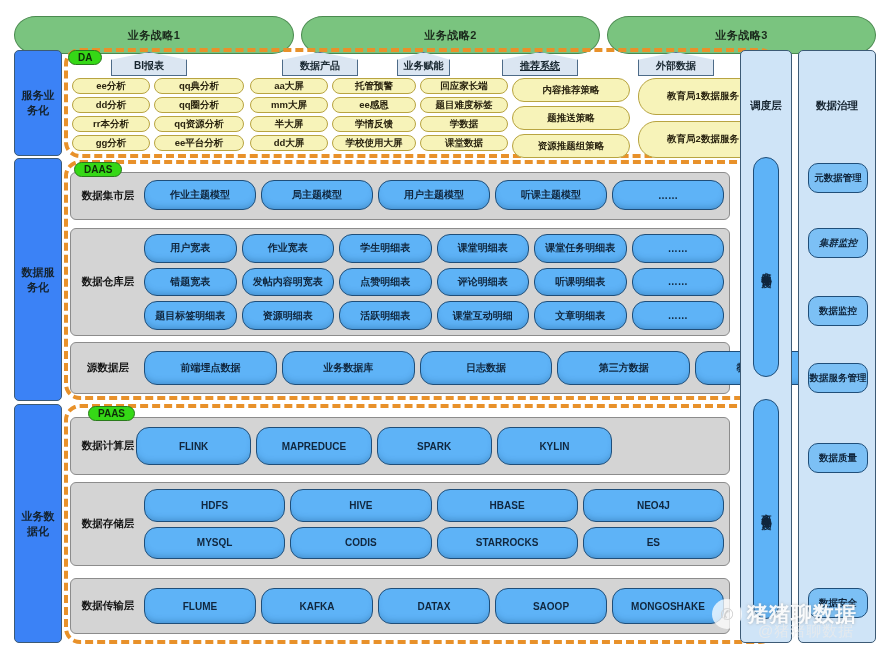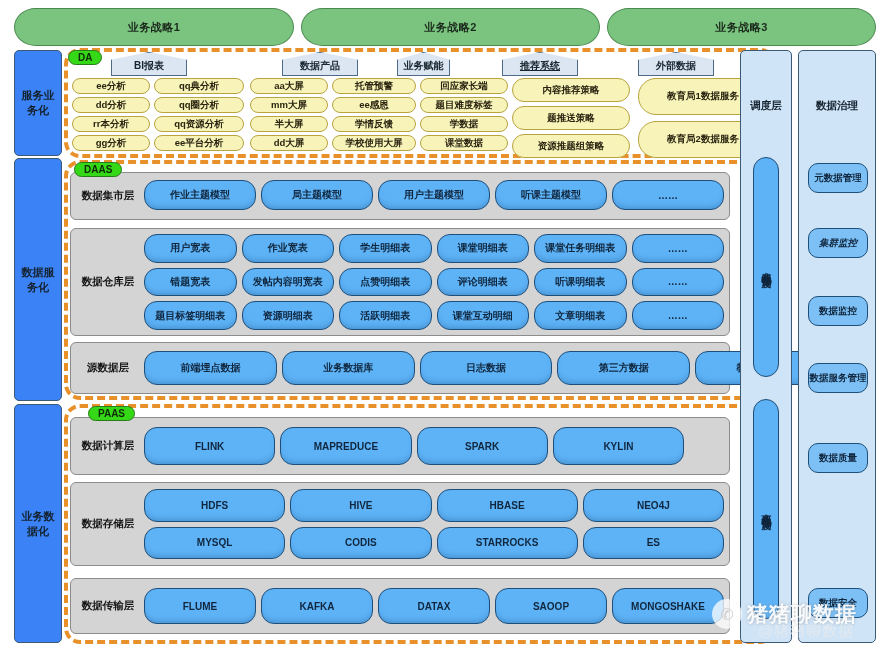--- a/index.html
+++ b/index.html
@@ -10,21 +10,21 @@
   }
   #page {
     position: relative;
     width: 889px; height: 646px;
     background: #ffffff;
     overflow: hidden;
   }
 
   
   .strategy-row {
-    position: absolute; top: 8px; left: 14px;
+    position: absolute; top: 16px; left: 14px;
     width: 862px; height: 38px;
     display: flex; gap: 7px;
   }
   .strategy {
     border: 1.4px solid #4a8a4f;
     background: #7ac47f;
     border-radius: 22px/19px;
     display: flex; align-items: center; justify-content: center;
     color: #1b2a1c; font-size: 11px; font-weight: 600;
     letter-spacing: .5px;
@@ -288,21 +288,21 @@
     <div class="bpill">日志数据</div>
     <div class="bpill">第三方数据</div>
     <div class="bpill">教共体数据</div>
   </div>
 
   <div class="tag" style="left:88px; top:406px;">PAAS</div>
 
   <div class="panel" style="left:70px; top:417px; width:660px; height:58px;">
     <div class="panel-label">数据计算层</div>
   </div>
-  <div class="rowgrid" style="left:144px; top:427px; width:540px; height:38px; grid-template-columns:repeat(4,1fr);">
+  <div class="rowgrid" style="left:136px; top:427px; width:476px; height:38px; grid-template-columns:repeat(4,1fr);">
     <div class="bpill">FLINK</div>
     <div class="bpill">MAPREDUCE</div>
     <div class="bpill">SPARK</div>
     <div class="bpill">KYLIN</div>
   </div>
 
   <div class="panel" style="left:70px; top:482px; width:660px; height:84px;">
     <div class="panel-label">数据存储层</div>
   </div>
   <div class="rowgrid" style="left:144px; top:489px; width:580px; height:70px; grid-template-columns:repeat(4,1fr); grid-template-rows:repeat(2,1fr);">

